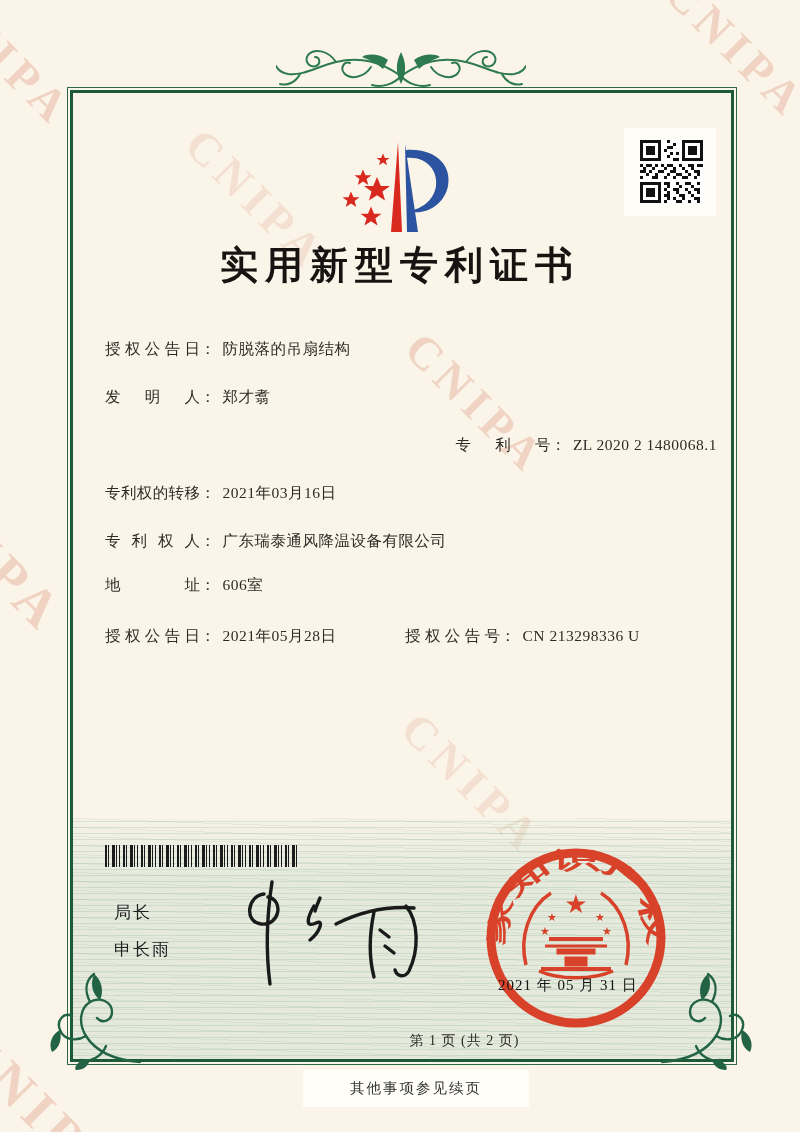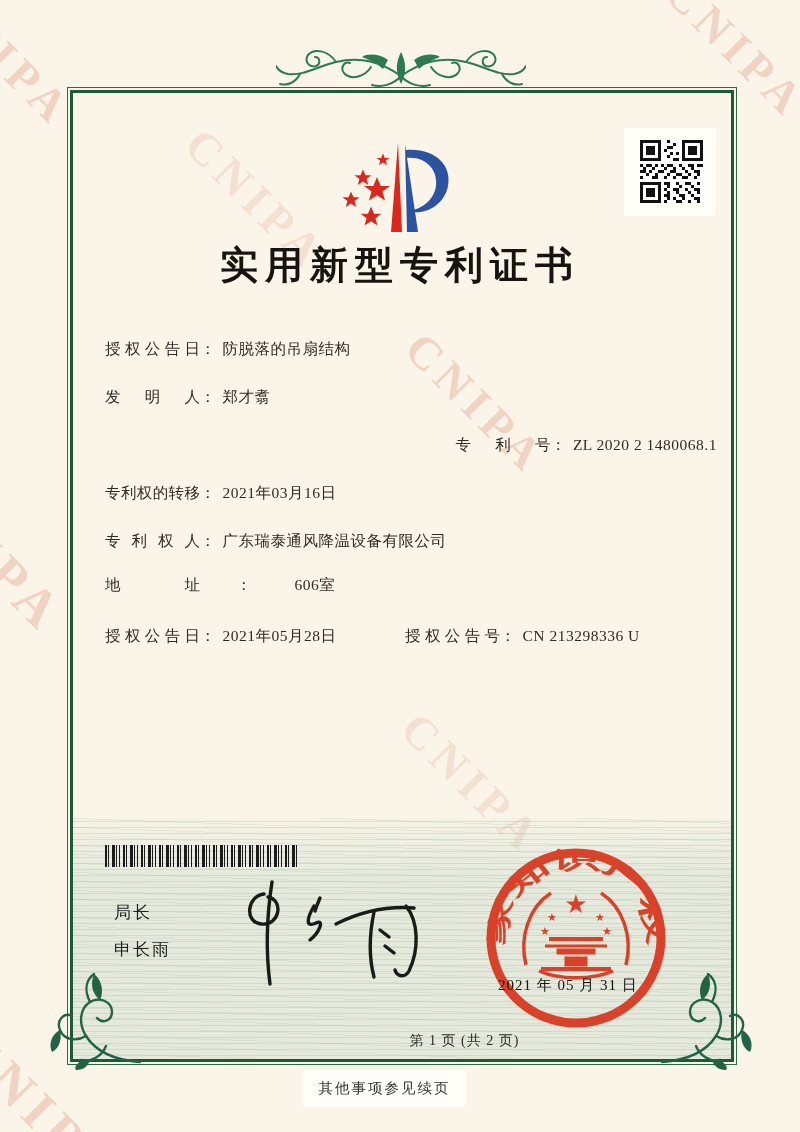--- a/index.html
+++ b/index.html
@@ -60,21 +60,21 @@
       font-size:17px;letter-spacing:2px;color:#222;}
   .signer-name{position:absolute;left:114px;top:938px;font-family:Liberation Mono, monospace;
       font-size:17px;letter-spacing:2px;color:#222;}
   .signature{position:absolute;left:228px;top:878px;}
 
   .seal{position:absolute;left:481px;top:843px;opacity:0.95;}
   .seal-date{position:absolute;left:498px;top:976px;width:160px;font-size:15px;color:#141414;
       letter-spacing:1px;z-index:6;}
 
   .page-num{position:absolute;left:67px;top:1032px;width:755px;text-align:center;font-size:14px;letter-spacing:1px;padding-left:20px;}
-  .foot-note{position:absolute;left:303px;top:1070px;width:163px;background:#fffef9;
+  .foot-note{position:absolute;left:303px;top:1070px;width:226px;background:#fffef9;
       text-align:center;font-size:14.5px;letter-spacing:2px;padding:9px 0;color:#333;}
 </style>
 </head>
 <body>
 
 <div class="page">
 
   <div class="wm" style="left:-42px;top:-26px;">CNIPA</div>
   <div class="wm" style="left:692px;top:-34px;">CNIPA</div>
   <div class="wm light" style="left:212px;top:118px;">CNIPA</div>
@@ -253,21 +253,21 @@
   <div class="frow" style="top:481px;">
     <span class="flabel">专利权的转移</span>
       <span class="fcolon">：</span>
     <span class="fvalue">2021年03月16日</span>
   </div>
   <div class="frow" style="top:529px;">
     <span class="flabel">专利权人</span>
       <span class="fcolon">：</span>
     <span class="fvalue">广东瑞泰通风降温设备有限公司</span>
   </div>
-  <div class="frow" style="top:573px;gap:36px;">
+  <div class="frow" style="top:573px;">
     <span class="flabel">地址</span>
       <span class="fcolon">：</span>
     <span class="fvalue" style="width:492px;">
       <div>606室</div>
     </span>
   </div>
   <div class="frow" style="top:624px;">
     <span class="flabel">授权公告日</span>
       <span class="fcolon">：</span>
     <span class="fvalue">2021年05月28日</span>

